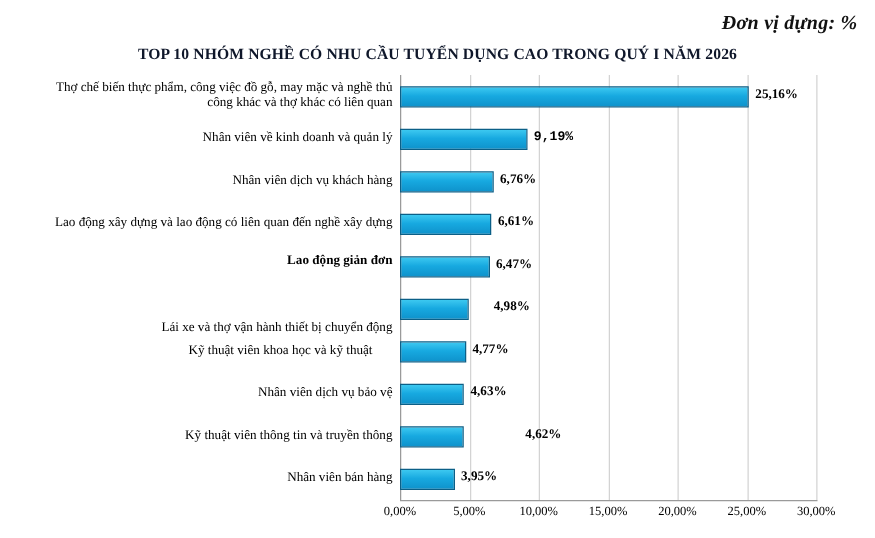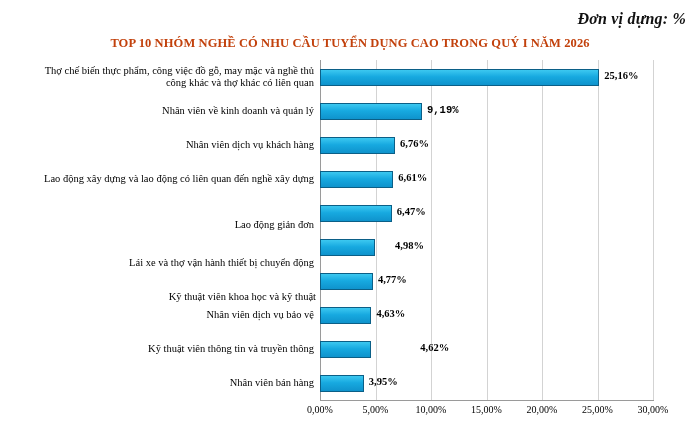--- a/index.html
+++ b/index.html
@@ -34,21 +34,21 @@
   }
   #chart-title {
     position: absolute;
     top: 36px;
     left: 0;
     width: 700px;
     text-align: center;
     font-family: "Liberation Serif", serif;
     font-weight: 700;
     font-size: 12.5px;
-    color: #c2410c;
+    color: #0f172a;
     letter-spacing: 0.1px;
   }
   
   #plot-area {
     position: absolute;
     left: 320px;
     top: 60px;
     width: 333px;
     height: 340px;
     border-left: 1px solid #9a9a9a;
@@ -128,23 +128,23 @@
     </div>
 
   <div id="plot-area"></div>
   <div class="axis-bottom"></div>
 
   <div class="labels-layer" id="labels-layer">
       <div class="cat-label" style="right: 386px; width: 290px; top: 63px; height: 28px; display: flex; align-items: center; justify-content: flex-end;">Thợ chế biến thực phẩm, công việc đồ gỗ, may mặc và nghề thủ công khác và thợ khác có liên quan</div>
       <div class="cat-label" style="right: 386px; width: 290px; top: 97px; height: 28px; display: flex; align-items: center; justify-content: flex-end;">Nhân viên về kinh doanh và quản lý</div>
       <div class="cat-label" style="right: 386px; width: 290px; top: 131px; height: 28px; display: flex; align-items: center; justify-content: flex-end;">Nhân viên dịch vụ khách hàng</div>
       <div class="cat-label" style="right: 386px; width: 290px; top: 165px; height: 28px; display: flex; align-items: center; justify-content: flex-end;">Lao động xây dựng và lao động có liên quan đến nghề xây dựng</div>
-      <div class="cat-label" style="right: 386px; width: 290px; top: 211px; height: 28px; display: flex; align-items: center; justify-content: flex-end;">Lao động giản đơn</div>
+      <div class="cat-label" style="right: 386px; width: 290px; top: 195px; height: 28px; display: flex; align-items: center; justify-content: flex-end; font-weight: bold;">Lao động giản đơn</div>
       <div class="cat-label" style="right: 386px; width: 290px; top: 233px; height: 28px; display: flex; align-items: center; justify-content: flex-end; margin-top: 16px;">Lái xe và thợ vận hành thiết bị chuyển động</div>
-      <div class="cat-label" style="right: 384px; width: 290px; top: 267px; height: 28px; display: flex; align-items: center; justify-content: flex-end; margin-top: 16px;">Kỹ thuật viên khoa học và kỹ thuật</div>
+      <div class="cat-label" style="right: 402px; width: 290px; top: 267px; height: 28px; display: flex; align-items: center; justify-content: flex-end;">Kỹ thuật viên khoa học và kỹ thuật</div>
       <div class="cat-label" style="right: 386px; width: 290px; top: 301px; height: 28px; display: flex; align-items: center; justify-content: flex-end; text-align: center;">Nhân viên dịch vụ bảo vệ</div>
       <div class="cat-label" style="right: 386px; width: 290px; top: 335px; height: 28px; display: flex; align-items: center; justify-content: flex-end;">Kỹ thuật viên thông tin và truyền thông</div>
       <div class="cat-label" style="right: 386px; width: 290px; top: 369px; height: 28px; display: flex; align-items: center; justify-content: flex-end;">Nhân viên bán hàng</div>
     </div>
   <div class="bars-layer" id="bars-layer">
       <div class="bar" style="left: 320px; top: 68.5px; width: 279.276px;"></div>
       <div class="bar-value" style="left: 604.276px; top: 70px;">25,16%</div>
       <div class="bar" style="left: 320px; top: 102.5px; width: 102.009px;"></div>
       <div class="bar-value" style="left: 427.009px; top: 104px; font-family: Liberation Mono, monospace;">9,19%</div>
       <div class="bar" style="left: 320px; top: 136.5px; width: 75.036px;"></div>

